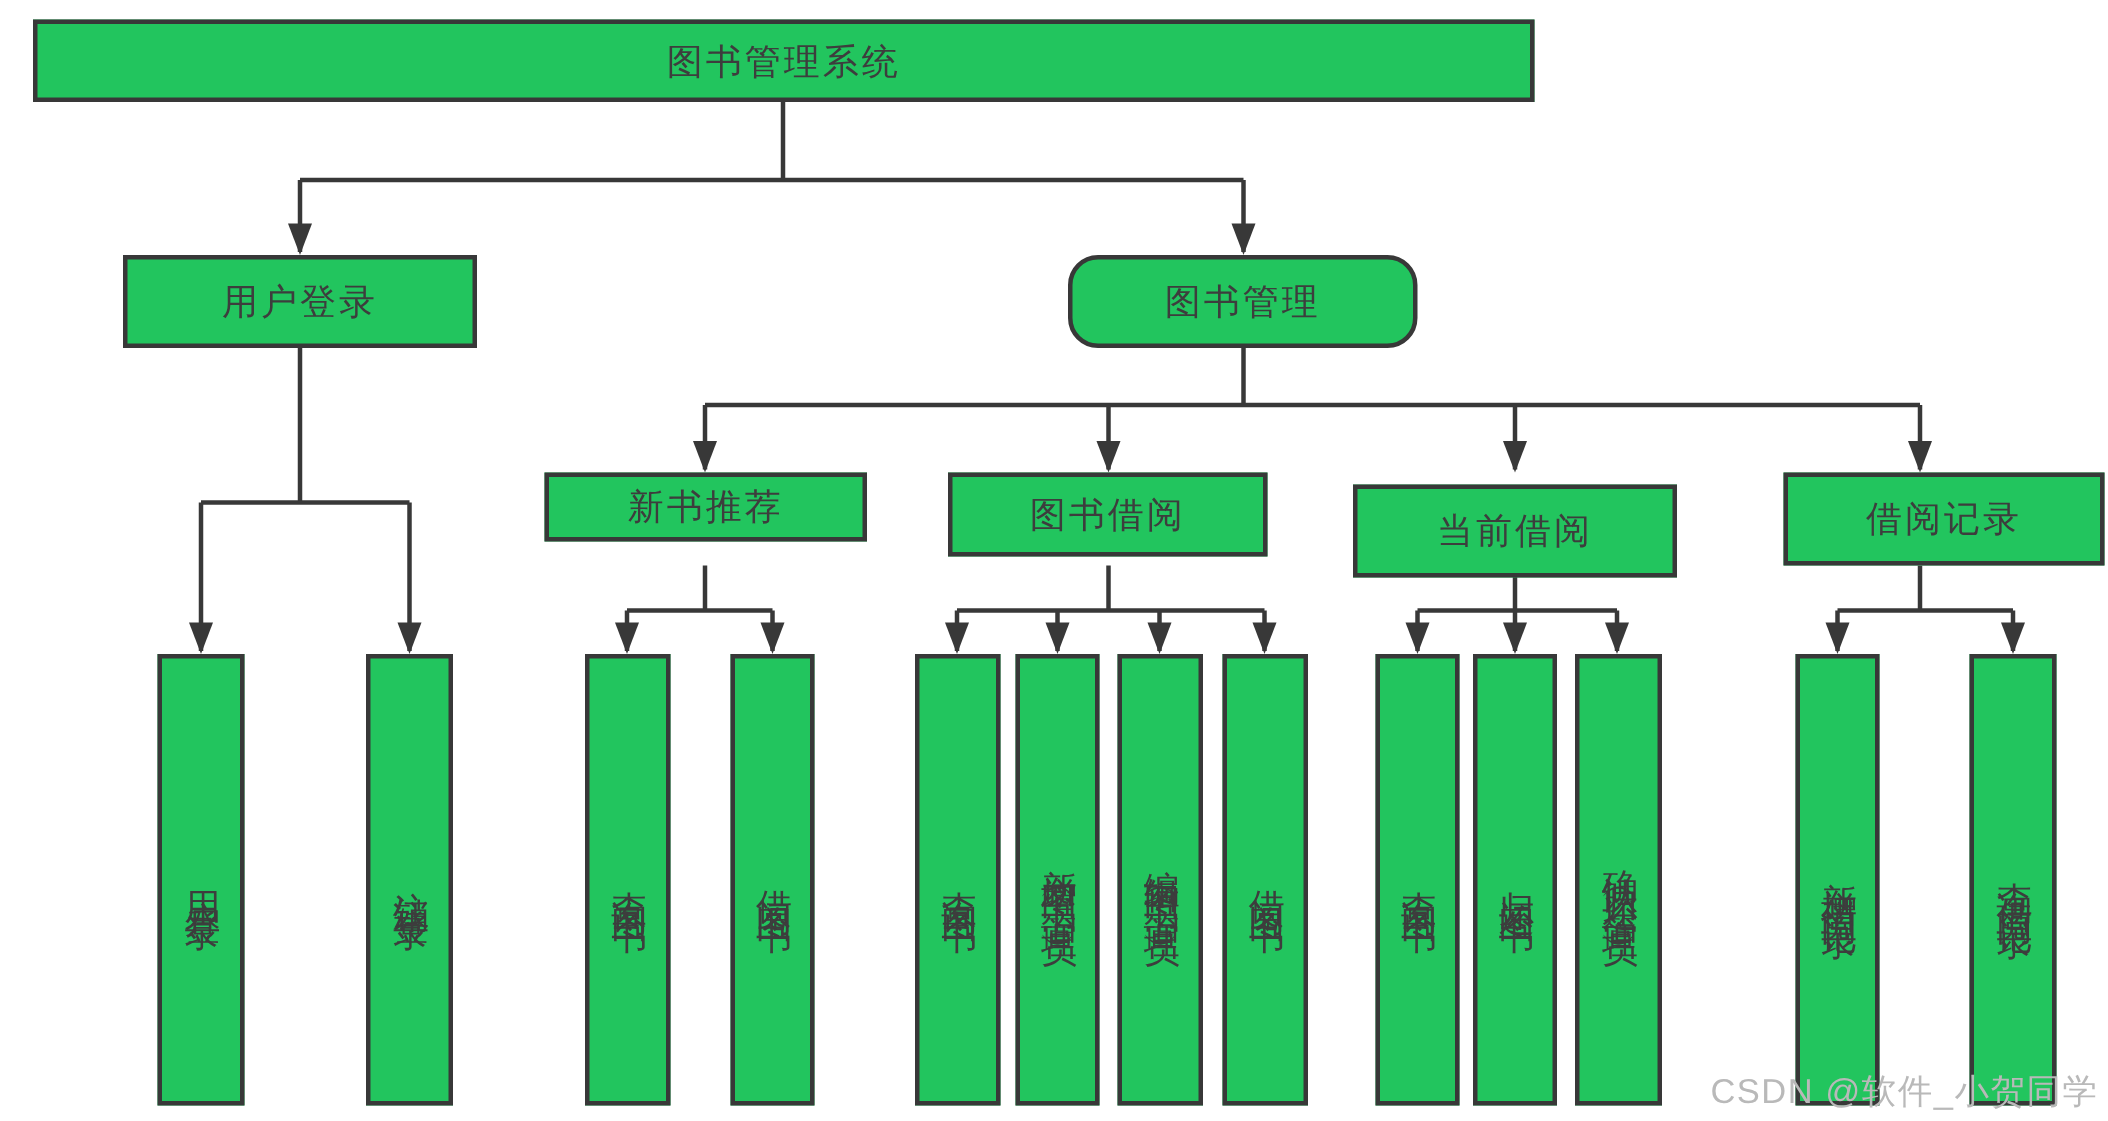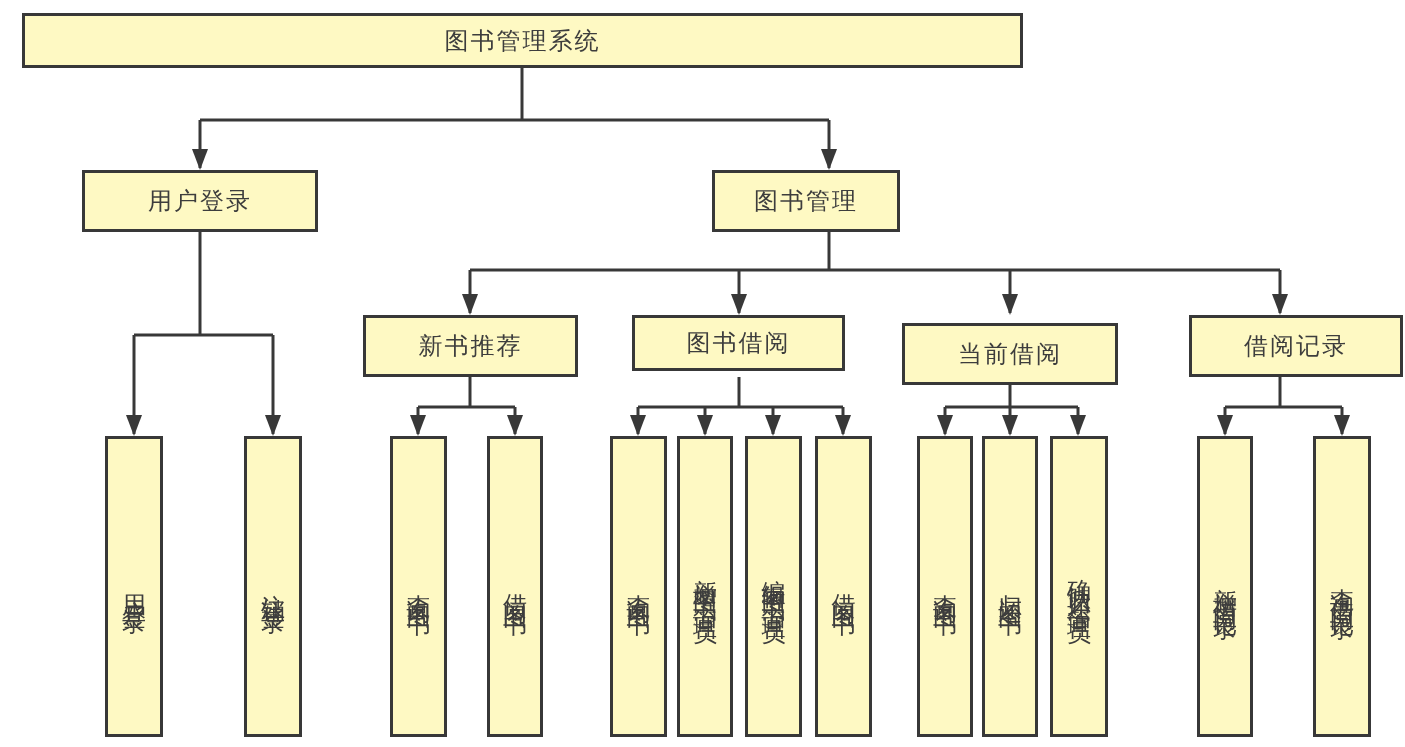--- a/index.html
+++ b/index.html
@@ -20,21 +20,21 @@
     left: 0;
     top: 0;
     width: 1405px;
     height: 747px;
     pointer-events: none;
   }
   .node {
     position: absolute;
     box-sizing: border-box;
     border: 3px solid #383838;
-    background: #fef9c3;
+    background: #22c55e;
     display: flex;
     align-items: center;
     justify-content: center;
     color: #3d3d3d;
   }
   .h-node {
     font-size: 24px;
     letter-spacing: 2px;
     white-space: nowrap;
   }
@@ -141,25 +141,25 @@
     </g>
   </svg>
 
   <div class="node h-node" style="left:22px; top:13px; width:1001px; height:55px;">
     <span>图书管理系统</span>
   </div>
 
   <div class="node h-node" style="left:82px; top:170px; width:236px; height:62px;">
     <span>用户登录</span>
   </div>
-  <div class="node h-node" style="left:712px; top:170px; width:188px; height:62px;">
+  <div class="node h-node" style="left:712px; top:170px; width:233px; height:62px;border-radius:20px;">
     <span>图书管理</span>
   </div>
 
-  <div class="node h-node" style="left:363px; top:315px; width:215px; height:62px;">
+  <div class="node h-node" style="left:363px; top:315px; width:215px; height:46px;">
     <span>新书推荐</span>
   </div>
   <div class="node h-node" style="left:632px; top:315px; width:213px; height:56px;">
     <span>图书借阅</span>
   </div>
   <div class="node h-node" style="left:902px; top:323px; width:216px; height:62px;justify-content:center;">
     <span>当前借阅</span>
   </div>
   <div class="node h-node" style="left:1173px; top:315px; width:214px; height:62px;margin-left:16px;">
     <span>借阅记录</span>
@@ -202,14 +202,15 @@
     <span class="v-text">确认归还（管理员）</span>
   </div>
 
   <div class="node leaf" style="left:1197px; top:436px; width:56px; height:301px;">
     <span class="v-text">新增借阅记录</span>
   </div>
   <div class="node leaf" style="left:1313px; top:436px; width:58px; height:301px;">
     <span class="v-text">查询借阅记录</span>
   </div>
 
+  <div id="watermark">CSDN @软件_小贺同学</div>
 
 </div>
 
 </body></html>

